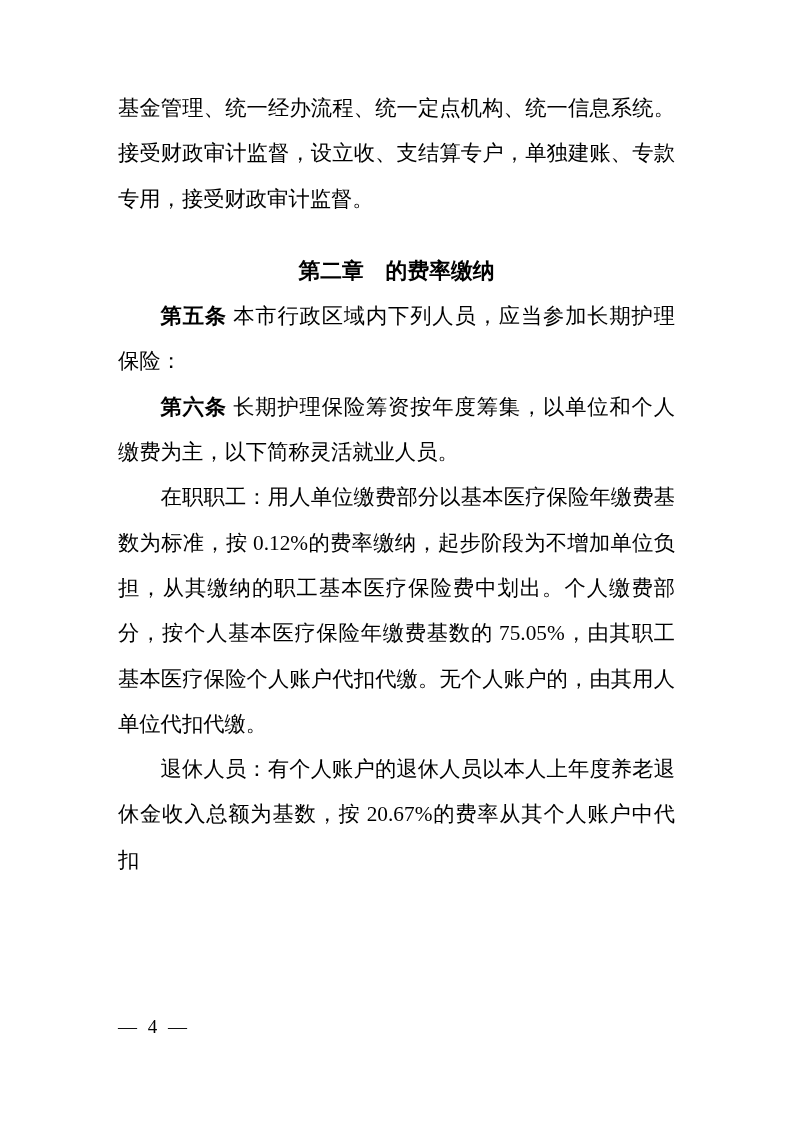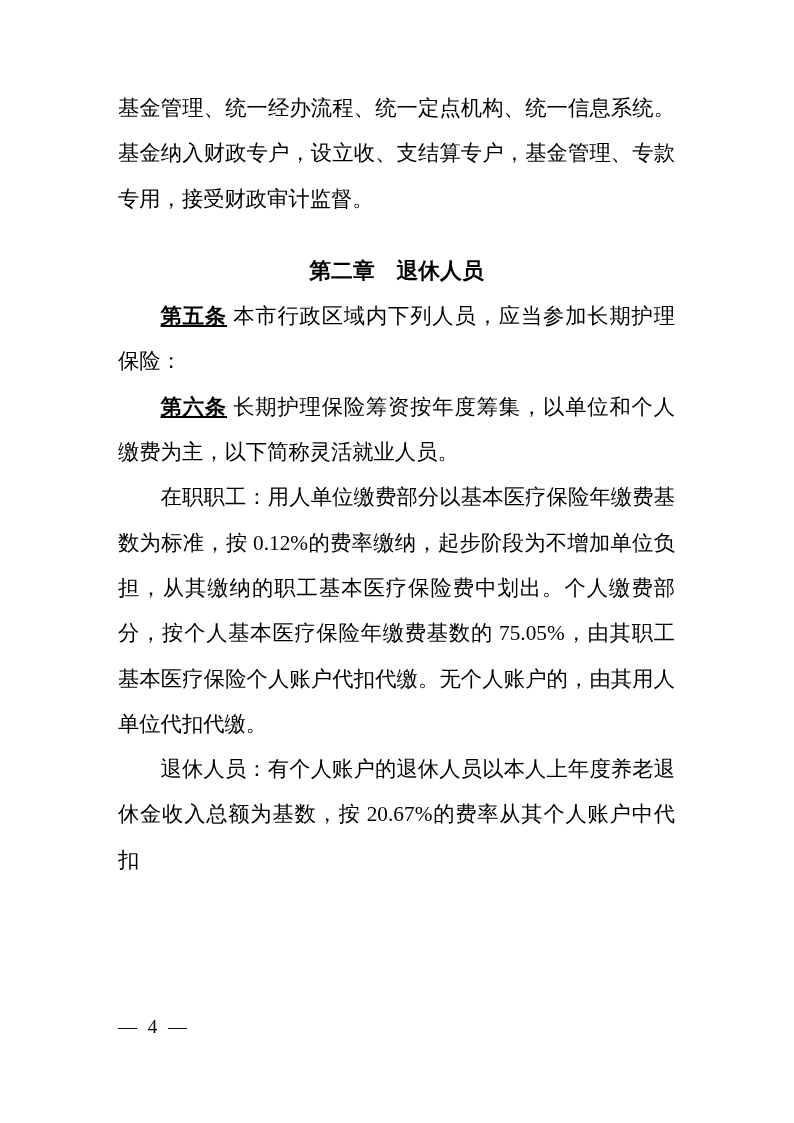--- a/index.html
+++ b/index.html
@@ -35,38 +35,37 @@
   .content h2.chapter {
     margin: 27px 0 0 0;
     padding: 0;
     font-size: 21.8px;
     line-height: 45.3px;
     font-weight: bold;
     text-align: center;
   }
   .clause-lead {
     font-weight: bold;
-    text-decoration: underline;
   }
   .footer-pageno {
     position: absolute;
     left: 118px;
     top: 1014px;
     font-size: 19px;
     letter-spacing: 3px;
     line-height: 26px;
     color: #000000;
   }
 </style>
 </head>
 <body>
 
 <div class="page">
   <div class="content" id="doc-content">
-      <p class="">基金管理、统一经办流程、统一定点机构、统一信息系统。基金纳入财政专户，设立收、支结算专户，基金管理、专款专用，接受财政审计监督。</p>
-      <h2 class="chapter">第二章　退休人员</h2>
+      <p class="">基金管理、统一经办流程、统一定点机构、统一信息系统。接受财政审计监督，设立收、支结算专户，单独建账、专款专用，接受财政审计监督。</p>
+      <h2 class="chapter">第二章　的费率缴纳</h2>
       <p class="indent"><span class="clause-lead">第五条</span><span> 本市行政区域内下列人员，应当参加长期护理保险：</span></p>
       <p class="indent"><span class="clause-lead">第六条</span><span> 长期护理保险筹资按年度筹集，以单位和个人缴费为主，以下简称灵活就业人员。</span></p>
       <p class="indent">在职职工：用人单位缴费部分以基本医疗保险年缴费基数为标准，按 0.12%的费率缴纳，起步阶段为不增加单位负担，从其缴纳的职工基本医疗保险费中划出。个人缴费部分，按个人基本医疗保险年缴费基数的 75.05%，由其职工基本医疗保险个人账户代扣代缴。无个人账户的，由其用人单位代扣代缴。</p>
       <p class="indent">退休人员：有个人账户的退休人员以本人上年度养老退休金收入总额为基数，按 20.67%的费率从其个人账户中代扣</p>
     </div>
   <div class="footer-pageno">— 4 —</div>
 </div>
 
 </body></html>

